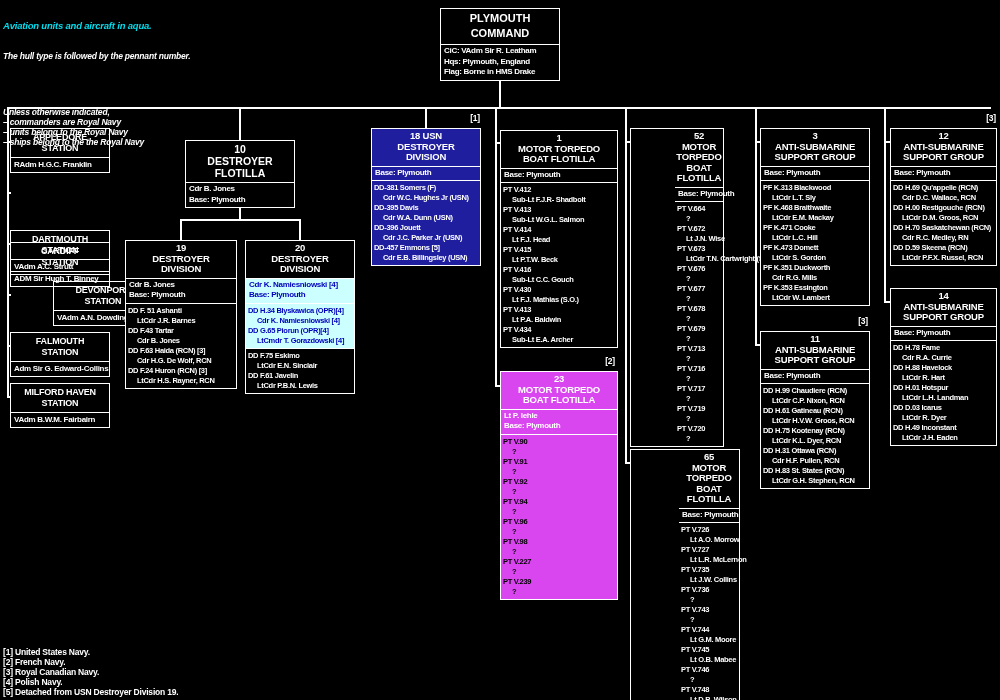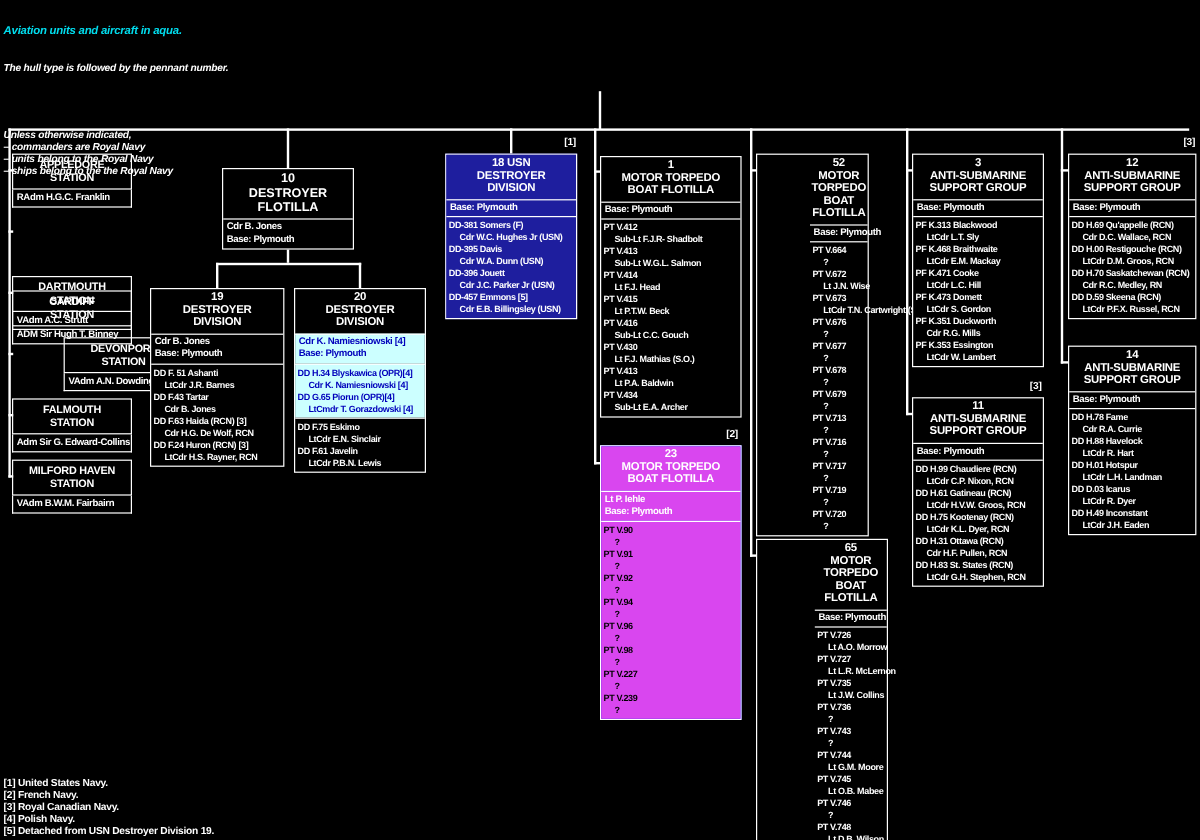--- a/index.html
+++ b/index.html
@@ -68,20 +68,31 @@
   <div class="cx" style="left:625px;top:107px;width:2px;height:357px;"></div>
   <div class="cx" style="left:625px;top:141px;width:6px;height:2px;"></div>
   <div class="cx" style="left:625px;top:462px;width:6px;height:2px;"></div>
   <div class="cx" style="left:755px;top:107px;width:2px;height:239px;"></div>
   <div class="cx" style="left:755px;top:141px;width:6px;height:2px;"></div>
   <div class="cx" style="left:755px;top:344px;width:6px;height:2px;"></div>
   <div class="cx" style="left:884px;top:107px;width:2px;height:196px;"></div>
   <div class="cx" style="left:884px;top:141px;width:7px;height:2px;"></div>
   <div class="cx" style="left:884px;top:301px;width:7px;height:2px;"></div>
 
+  <div class="unit" style="left:440px;top:8px;width:120px;">
+    <div class="sec title bigtitle">
+        <div>PLYMOUTH</div>
+        <div>COMMAND</div>
+      </div>
+    <div class="sec cmd">
+        <div>CiC:  VAdm Sir R. Leatham</div>
+        <div>Hqs:  Plymouth, England</div>
+        <div>Flag: Borne in HMS Drake</div>
+      </div>
+  </div>
 
   <div class="station" style="top:128px;">
     <div class="name">
         <div>APPLEDORE</div>
         <div>STATION</div>
       </div>
     <div class="officer">RAdm  H.G.C. Franklin</div>
   </div>
   <div class="station" style="top:194px;margin-top:48px;">
     <div class="name">

